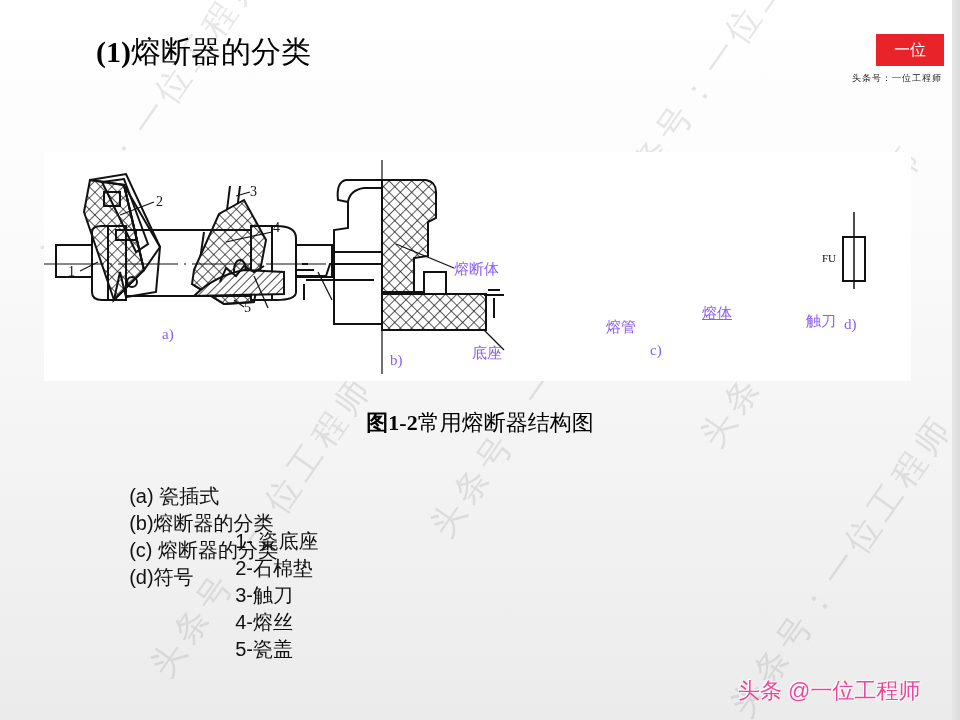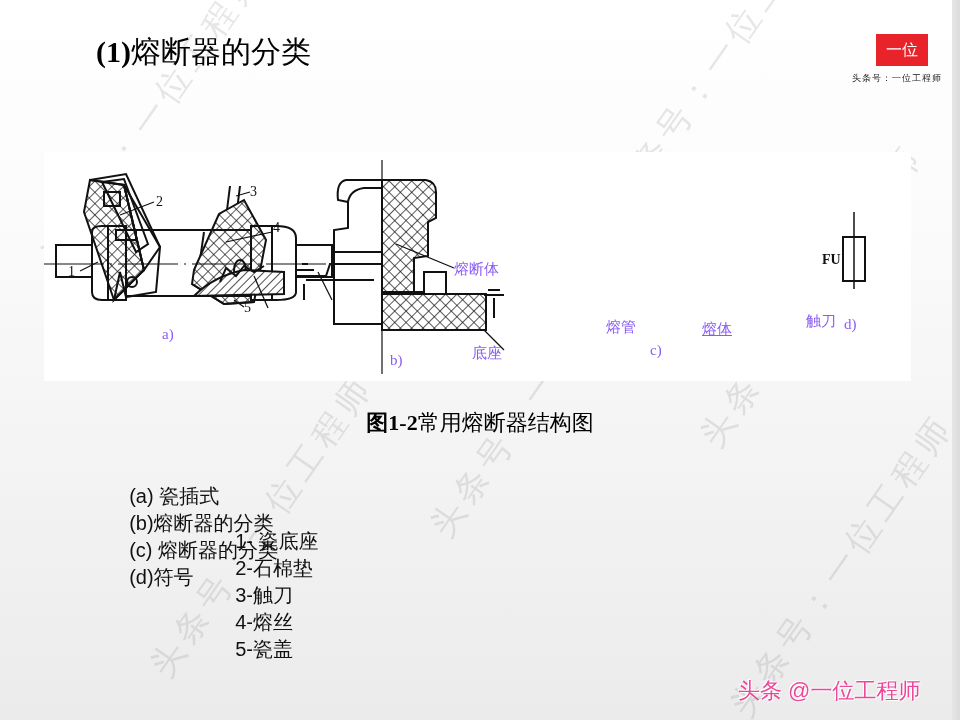--- a/index.html
+++ b/index.html
@@ -10,21 +10,21 @@
     color: #000;
   }
   .right-edge { position: absolute; right: 0; top: 0; width: 8px; height: 720px;
     background: linear-gradient(90deg, #e6e6e6, #dcdcdc); }
   .watermark { position: absolute; color: rgba(120,120,120,0.18); font-size: 34px;
     font-family: "DejaVu Serif", serif; transform: rotate(-55deg); transform-origin: left top;
     white-space: nowrap; letter-spacing: 6px; pointer-events: none; }
   .title { position: absolute; left: 96px; top: 32px; font-size: 30px;
     font-family: "Liberation Serif", "DejaVu Serif", serif; font-weight: bold; text-align: right; }
   .title .t-cn { font-weight: normal; }
-  .logo { position: absolute; left: 876px; top: 34px; width: 52px; height: 32px;
+  .logo { position: absolute; left: 876px; top: 34px; width: 68px; height: 32px;
     background: #e8232a; color: #fff; display: flex; align-items: center; justify-content: center;
     font-size: 16px; font-family: "DejaVu Sans", sans-serif; }
   .logo-sub { position: absolute; left: 852px; top: 72px; font-size: 9px; color: #222;
     font-family: "DejaVu Sans", sans-serif; letter-spacing: 1px; }
   .figure-panel { position: absolute; left: 44px; top: 152px; width: 867px; height: 229px; background: #fff; }
   .figure-panel svg { position: absolute; left: 0; top: 0; }
   .fig-label { position: absolute; font-family: "Liberation Serif", "DejaVu Serif", serif;
     font-size: 15px; color: #8b5cf6; }
   .fig-num { position: absolute; font-family: "Liberation Serif", "DejaVu Serif", serif;
     font-size: 14px; color: #111; }
@@ -142,25 +142,25 @@
   <div class="fig-num" style="left:206px; top:32px;">3</div>
   <div class="fig-num" style="left:229px; top:68px;">4</div>
   <div class="fig-num" style="left:200px; top:148px;">5</div>
   <div class="fig-label" style="left:118px; top:174px;">a)</div>
 
   <div class="fig-label" style="left:410px; top:108px;">熔断体</div>
   <div class="fig-label" style="left:428px; top:192px;">底座</div>
   <div class="fig-label" style="left:346px; top:200px;">b)</div>
 
   <div class="fig-label" style="left:562px; top:166px;">熔管</div>
-  <div class="fig-label" style="left:658px; top:168px;text-decoration:underline;">熔体</div>
+  <div class="fig-label" style="left:658px; top:152px;text-decoration:underline;">熔体</div>
   <div class="fig-label" style="left:762px; top:160px;">触刀</div>
   <div class="fig-label" style="left:606px; top:190px;">c)</div>
 
-  <div class="fig-num" style="left:778px; top:100px; font-size:14px;font-weight:bold;">FU</div>
+  <div class="fig-num" style="left:778px; top:100px; font-size:11px;">FU</div>
   <div class="fig-label" style="left:800px; top:164px;">d)</div>
 </div>
 
 <div class="fig-caption">
   <span>图1-2</span><span class="cap-cn">常用熔断器结构图</span>
 </div>
 
 <div class="legend-line1">
   <span>(a) 瓷插式</span>
   <span>(b)熔断器的分类</span>

